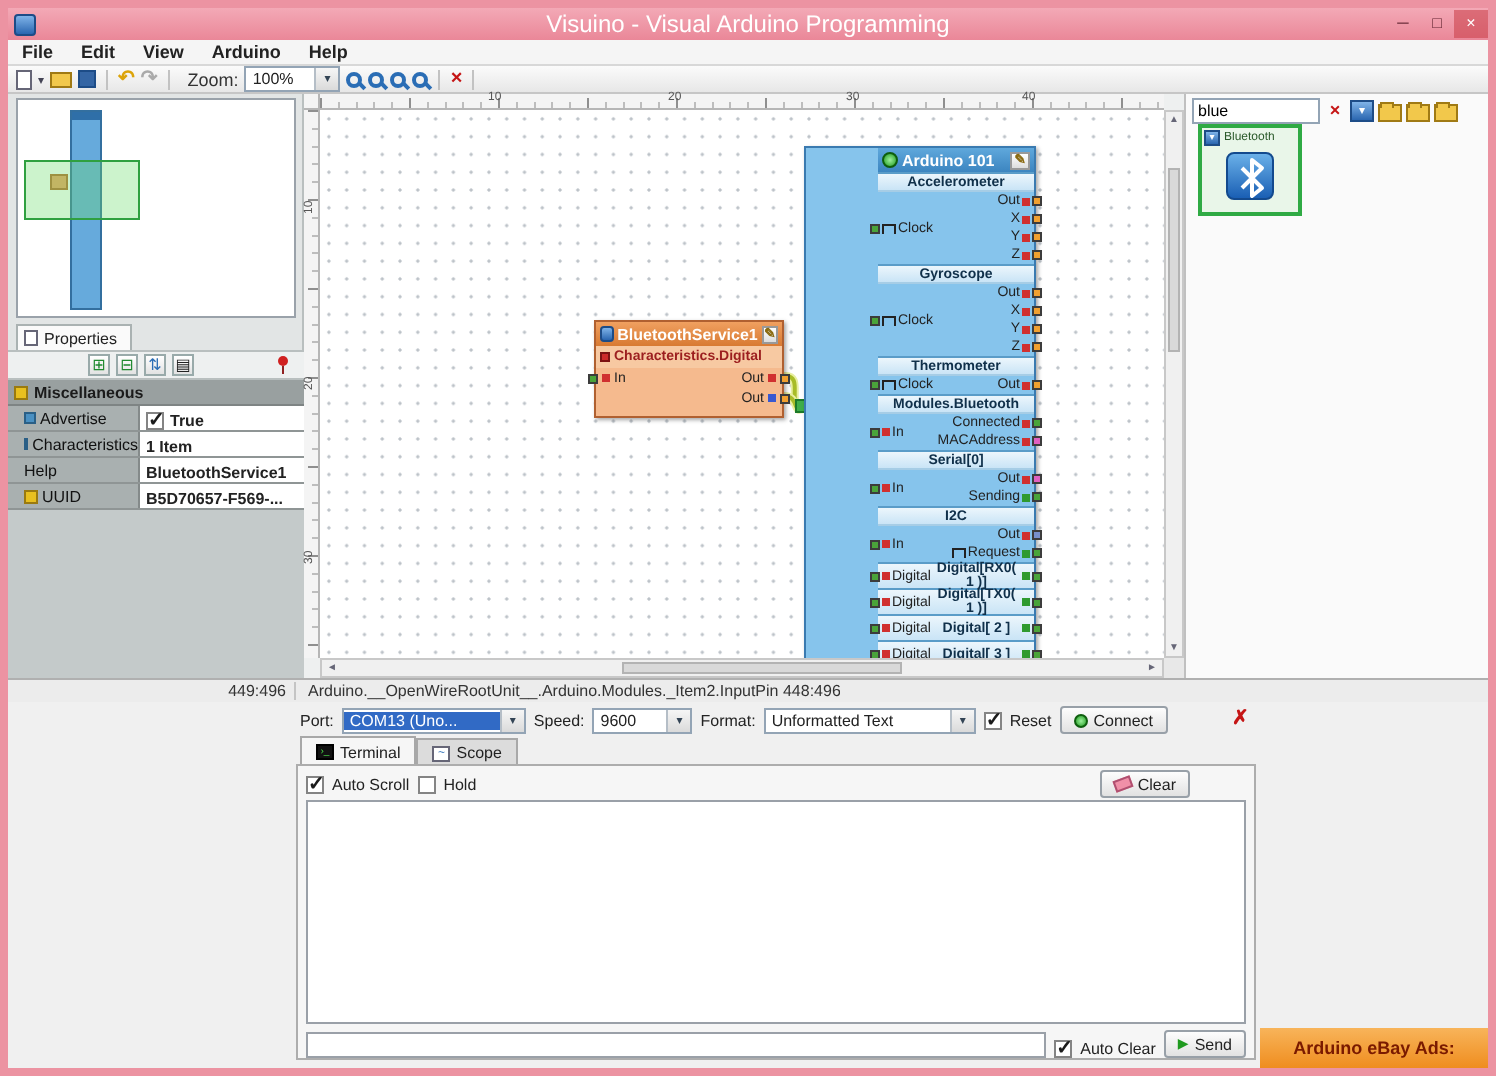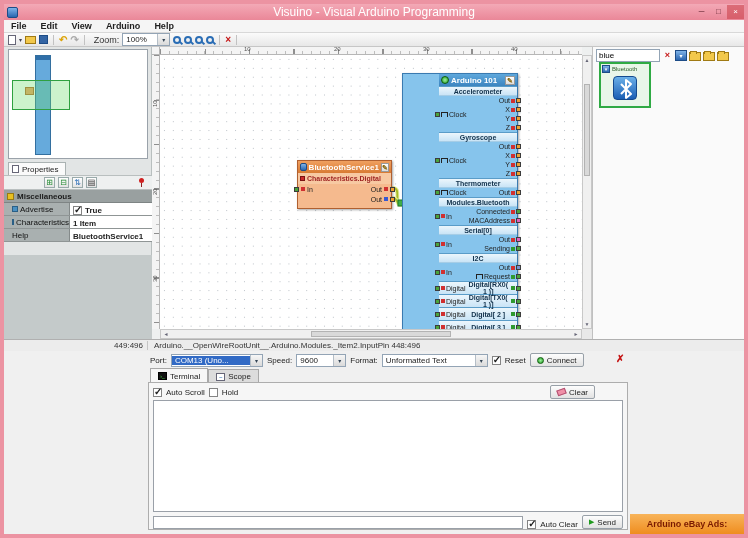--- a/index.html
+++ b/index.html
@@ -278,20 +278,29 @@
           </span>
       </div>
       <div class="prow">
         <span class="pname">
             <span>Help</span>
           </span>
         <span class="pval">
             <span>BluetoothService1</span>
           </span>
       </div>
+      <div class="prow">
+        <span class="pname">
+            <span class="g-ico ico"></span>
+            <span>UUID</span>
+          </span>
+        <span class="pval">
+            <span>B5D70657-F569-...</span>
+          </span>
+      </div>
     </div>
     <div class="props-fill"></div>
   </div>
 
   <div class="canvas-region">
     <div class="rcorner"></div>
     <div class="hruler">
       <span class="hnum" style="left:84px">10</span>
       <span class="hnum" style="left:174px">20</span>
       <span class="hnum" style="left:263px">30</span>

